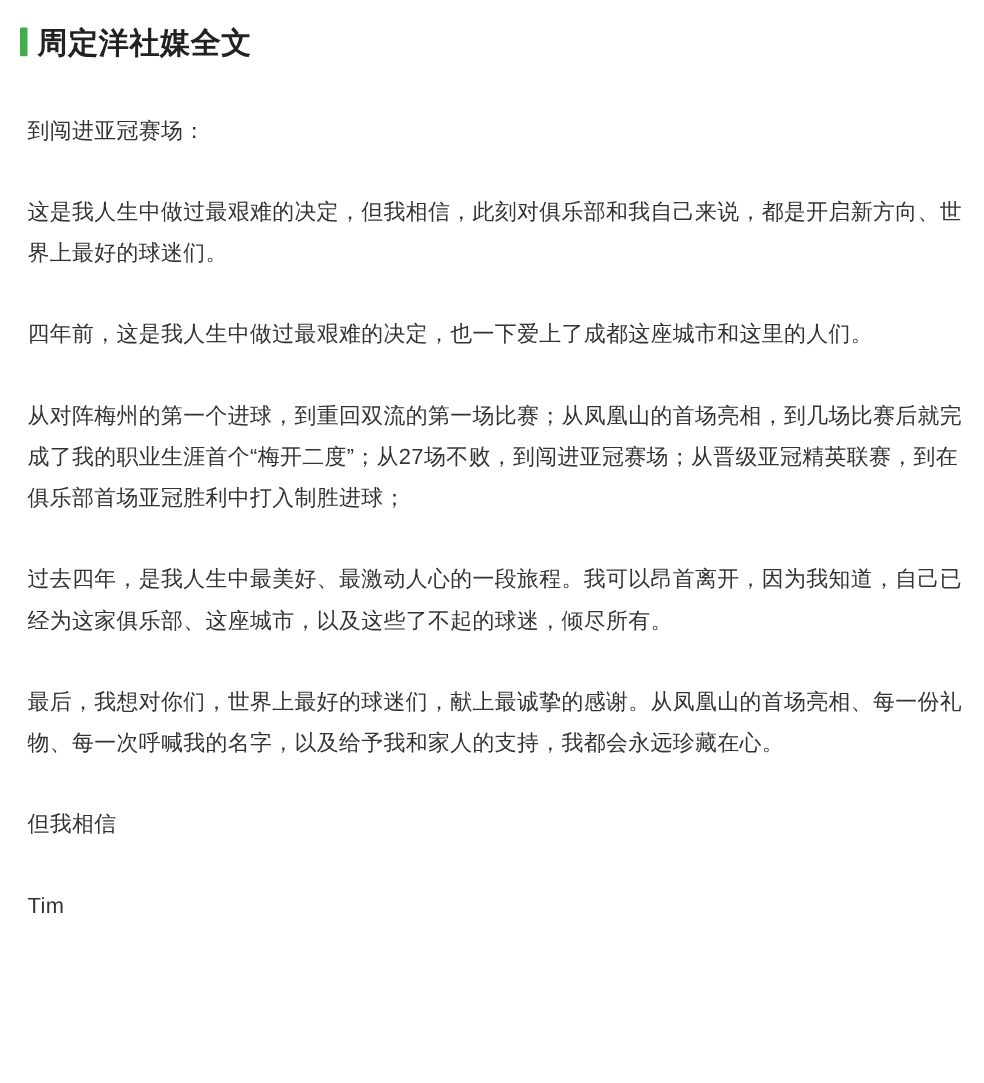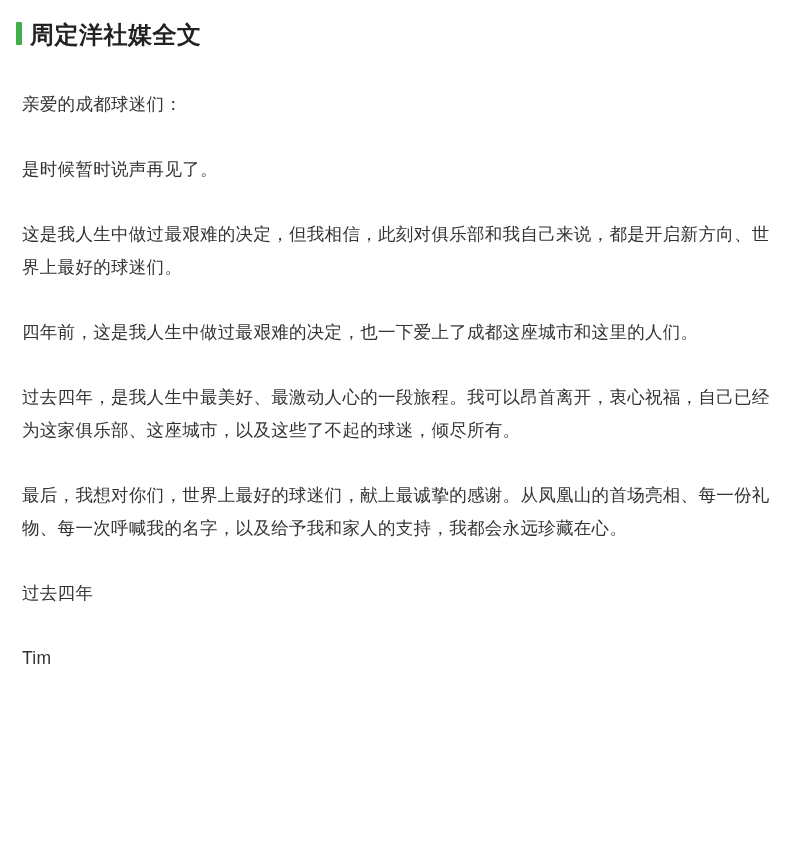--- a/index.html
+++ b/index.html
@@ -48,21 +48,21 @@
 </style>
 </head>
 <body>
 
 <main class="article">
   <h1 class="page-title">
     <span class="accent-bar"></span>
     <span>周定洋社媒全文</span>
   </h1>
 
-  <p>亲爱的成都球迷们：</p>
-  <p>是时候暂时说声再见了。</p>
+  <p>到闯进亚冠赛场：</p>
   <p>这是我人生中做过最艰难的决定，但我相信，此刻对俱乐部和我自己来说，都是开启新方向、世界上最好的球迷们。</p>
   <p>四年前，这是我人生中做过最艰难的决定，也一下爱上了成都这座城市和这里的人们。</p>
-  <p>过去四年，是我人生中最美好、最激动人心的一段旅程。我可以昂首离开，衷心祝福，自己已经为这家俱乐部、这座城市，以及这些了不起的球迷，倾尽所有。</p>
+  <p>从对阵梅州的第一个进球，到重回双流的第一场比赛；从凤凰山的首场亮相，到几场比赛后就完成了我的职业生涯首个“梅开二度”；从27场不败，到闯进亚冠赛场；从晋级亚冠精英联赛，到在俱乐部首场亚冠胜利中打入制胜进球；</p>
+  <p>过去四年，是我人生中最美好、最激动人心的一段旅程。我可以昂首离开，因为我知道，自己已经为这家俱乐部、这座城市，以及这些了不起的球迷，倾尽所有。</p>
   <p>最后，我想对你们，世界上最好的球迷们，献上最诚挚的感谢。从凤凰山的首场亮相、每一份礼物、每一次呼喊我的名字，以及给予我和家人的支持，我都会永远珍藏在心。</p>
-  <p>过去四年</p>
+  <p>但我相信</p>
   <p>Tim</p>
 </main>
 
 </body></html>

